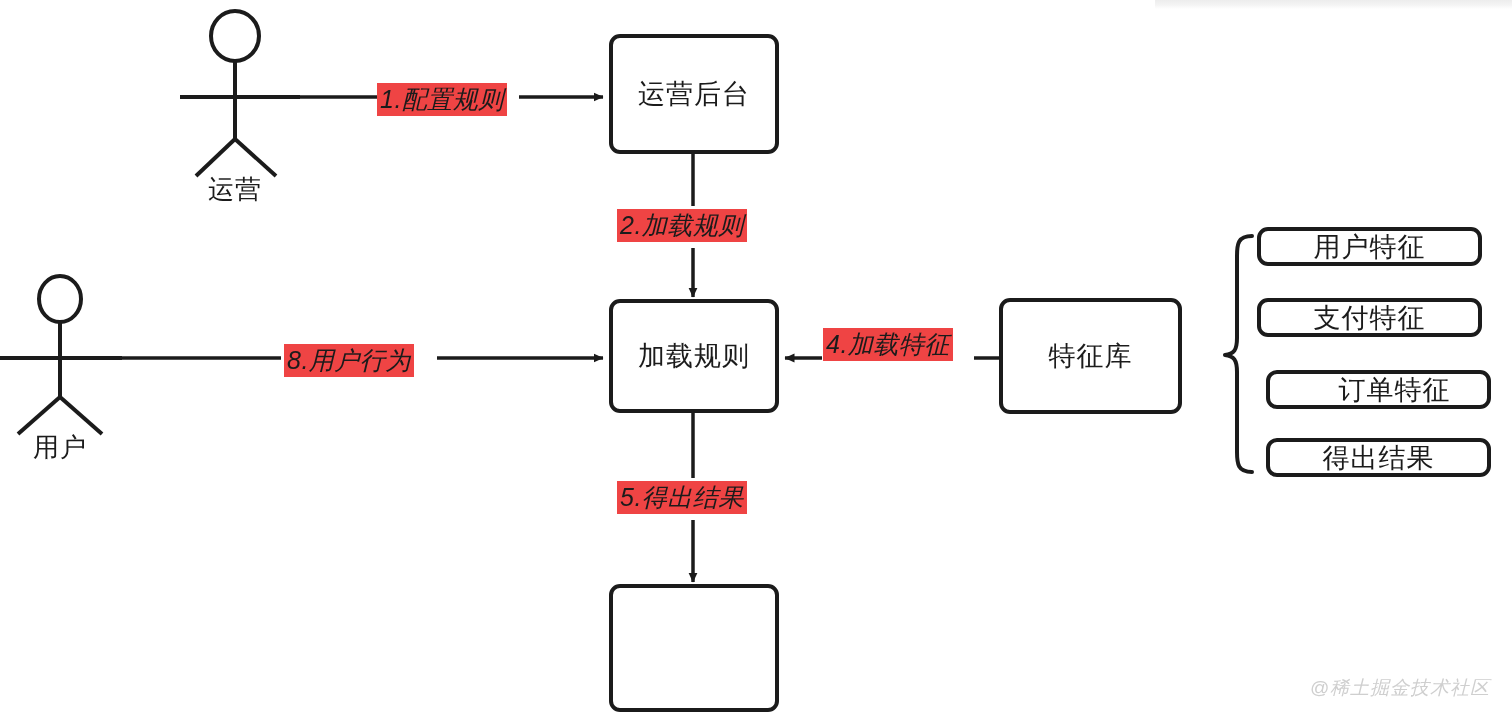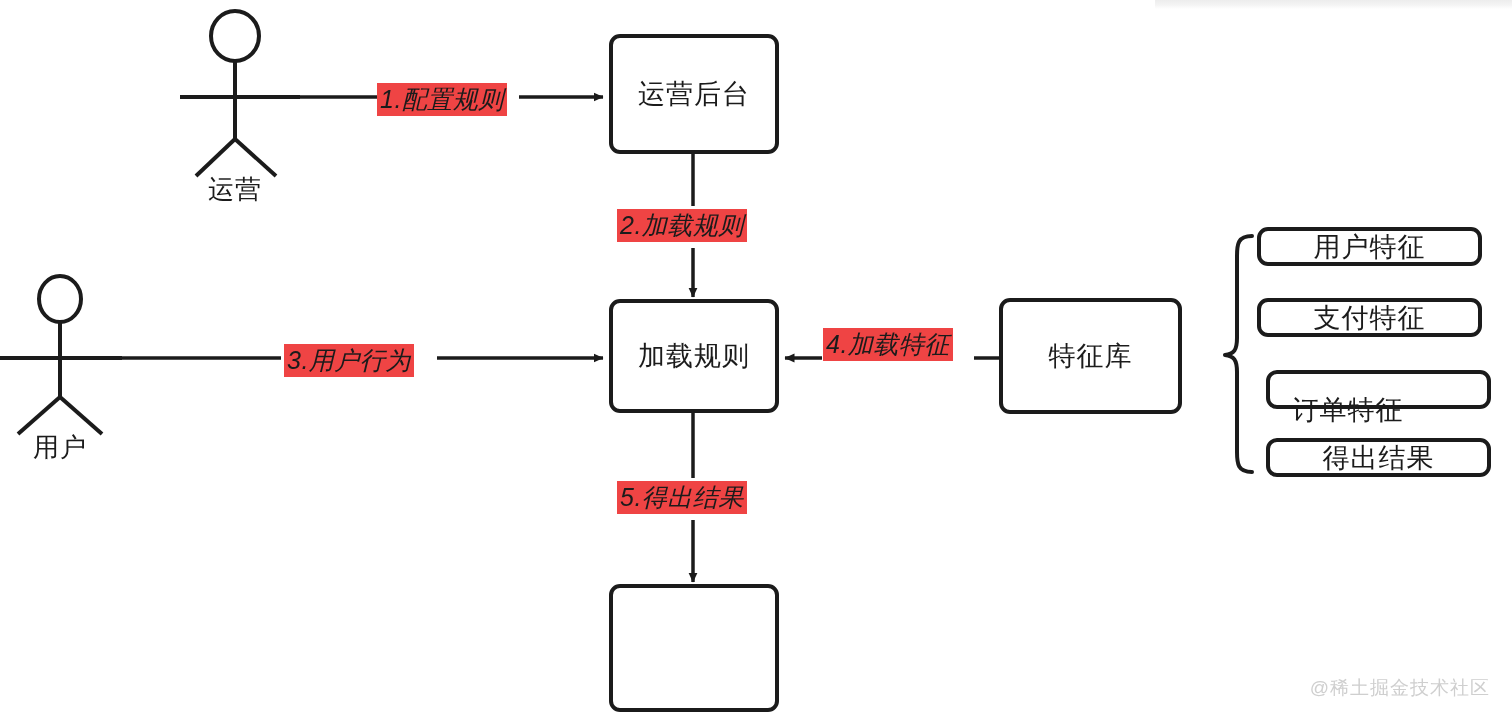--- a/index.html
+++ b/index.html
@@ -62,20 +62,21 @@
     white-space: nowrap;
   }
   .watermark {
     position: absolute;
     right: 22px;
     bottom: 18px;
     color: #cfcfcf;
     font-size: 19px;
     letter-spacing: 1px;
     white-space: nowrap;
+    font-style: italic;
   }
   .top-band {
     position: absolute;
     left: 1155px;
     top: 0;
     width: 357px;
     height: 9px;
     background: linear-gradient(to bottom, #ededed 0%, #f4f4f4 55%, #ffffff 100%);
   }
 </style>
@@ -155,24 +156,24 @@
 
   <div class="actor-label" style="left:180px; top:172px; width:110px;">运营</div>
   <div class="actor-label" style="left:10px; top:430px; width:100px;">用户</div>
 
   <div class="node-label" style="left:611px; top:36px; width:166px; height:116px;">运营后台</div>
   <div class="node-label" style="left:611px; top:301px; width:166px; height:110px;">加载规则</div>
   <div class="node-label" style="left:1001px; top:300px; width:179px; height:112px;">特征库</div>
 
   <div class="edge-label" style="left:377px; top:83px;">1.配置规则</div>
   <div class="edge-label" style="left:617px; top:209px;">2.加载规则</div>
-  <div class="edge-label" style="left:284px; top:344px;">3.用户行为</div>
+  <div class="edge-label" style="left:284px; top:344px;">8.用户行为</div>
   <div class="edge-label" style="left:823px; top:328px;">4.加载特征</div>
   <div class="edge-label" style="left:617px; top:481px;">5.得出结果</div>
 
   <div class="tag-label" style="left:1259px; top:229px; width:221px; height:35px;">用户特征</div>
   <div class="tag-label" style="left:1259px; top:300px; width:221px; height:35px;">支付特征</div>
-  <div class="tag-label" style="left:1237px; top:372px; width:221px; height:35px;margin-top:20px;">订单特征</div>
+  <div class="tag-label" style="left:1284px; top:372px; width:221px; height:35px;">订单特征</div>
   <div class="tag-label" style="left:1268px; top:440px; width:221px; height:35px;">得出结果</div>
 
   <div class="watermark">@稀土掘金技术社区</div>
 
 </div>
 
 </body></html>

